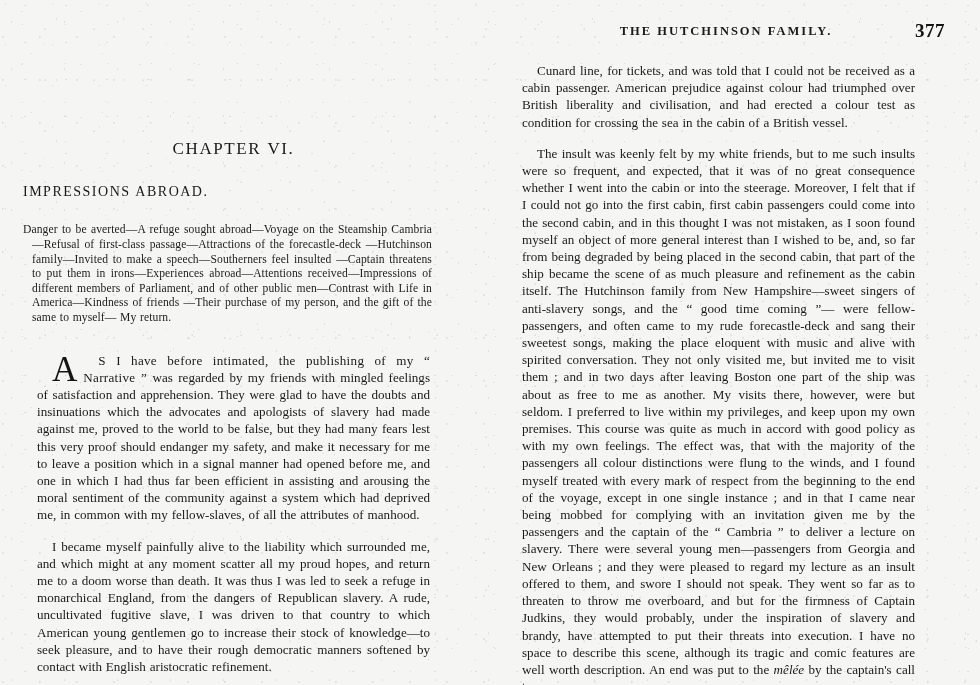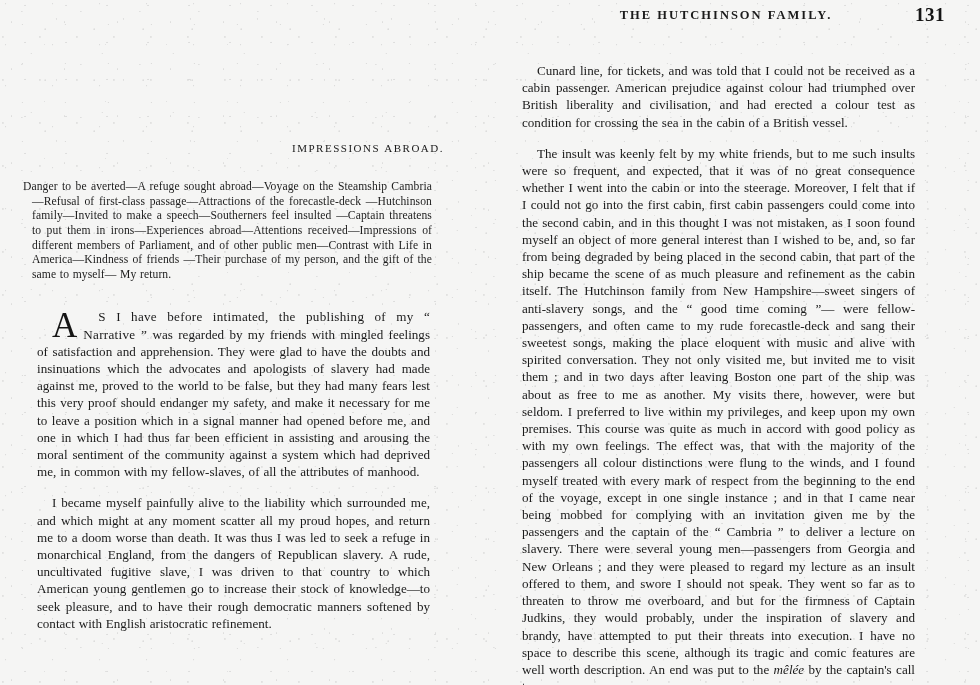--- a/index.html
+++ b/index.html
@@ -35,21 +35,21 @@
       radial-gradient(circle at 44% 91%, #cfcfcf 0.55px, transparent 0.85px),
       radial-gradient(circle at 92% 57%, #cacaca 0.6px, transparent 0.9px);
     background-size: 47px 41px, 59px 53px, 41px 37px, 67px 61px, 53px 47px,
                      43px 39px, 61px 57px, 37px 43px, 71px 59px, 49px 51px;
   }
 
   
   .runhead {
     position: absolute;
     left: 505px;
-    top: 8px;
+    top: 24px;
     width: 440px;
     height: 20px;
   }
   .runhead-title {
     position: absolute;
     left: 0;
     right: 0;
     text-align: center;
     font-size: 12.5px;
     letter-spacing: 2.0px;
@@ -85,22 +85,22 @@
 
   .chapter-num {
     text-align: center;
     font-size: 17px;
     letter-spacing: 1.6px;
     margin: 0 0 26px 0;
     font-weight: 400;
     color: #191919;
   }
   .chapter-title {
-    text-align: right;
-    font-size: 11px;
+    text-align: left;
+    font-size: 14px;
     letter-spacing: 1.5px;
     font-weight: 400;
     margin: 0 0 23px 0;
     color: #191919;
   }
 
   .synopsis {
     font-size: 11.6px;
     line-height: 14.6px;
     text-align: justify;
@@ -140,25 +140,26 @@
 </style>
 </head>
 <body>
 
 <div class="page">
 
   <div class="grain"></div>
 
   <div class="runhead">
     <div class="runhead-title">THE HUTCHINSON FAMILY.</div>
-    <div class="runhead-folio">131</div>
+    <div class="runhead-folio">377</div>
   </div>
 
   <div class="col col-left">
 
+    <h1 class="chapter-num">CHAPTER VI.</h1>
 
     <h2 class="chapter-title">IMPRESSIONS ABROAD.</h2>
 
     <div class="synopsis">Danger to be averted—A refuge sought abroad—Voyage on the Steamship Cambria—Refusal of first-class passage—Attractions of the forecastle-deck —Hutchinson family—Invited to make a speech—Southerners feel insulted —Captain threatens to put them in irons—Experiences abroad—Attentions received—Impressions of different members of Parliament, and of other public men—Contrast with Life in America—Kindness of friends —Their purchase of my person, and the gift of the same to myself— My return.</div>
 
     <p class="body opening">
       <span class="dropcap">A</span><span class="run-in">S I have before intimated, the publishing of my “ Narrative ”</span> <span>was regarded by my friends with mingled feelings of satisfaction and apprehension. They were glad to have the doubts and insinuations which the advocates and apologists of slavery had made against me, proved to the world to be false, but they had many fears lest this very proof should endanger my safety, and make it necessary for me to leave a position which in a signal manner had opened before me, and one in which I had thus far been efficient in assisting and arousing the moral sentiment of the community against a system which had deprived me, in common with my fellow-slaves, of all the attributes of manhood.</span>
     </p>
 
     <p class="body">I became myself painfully alive to the liability which surrounded me, and which might at any moment scatter all my proud hopes, and return me to a doom worse than death. It was thus I was led to seek a refuge in monarchical England, from the dangers of Republican slavery. A rude, uncultivated fugitive slave, I was driven to that country to which American young gentlemen go to increase their stock of knowledge—to seek pleasure, and to have their rough democratic manners softened by contact with English aristocratic refinement.</p>

